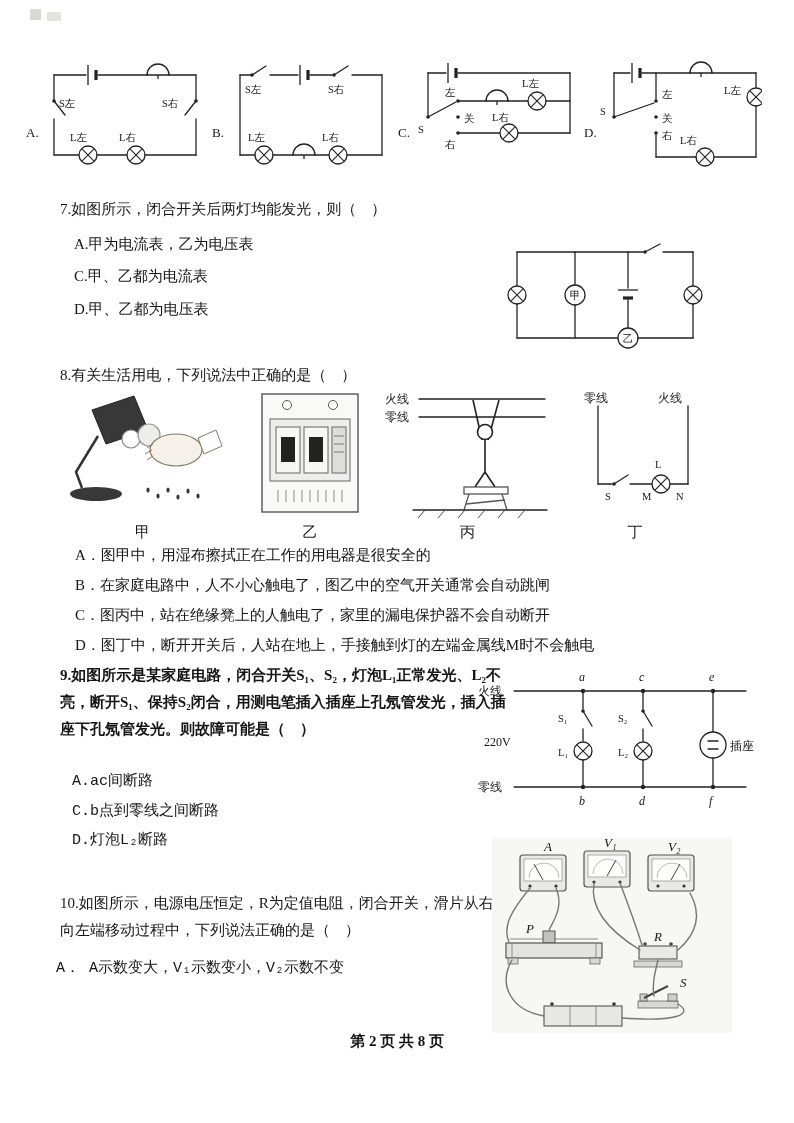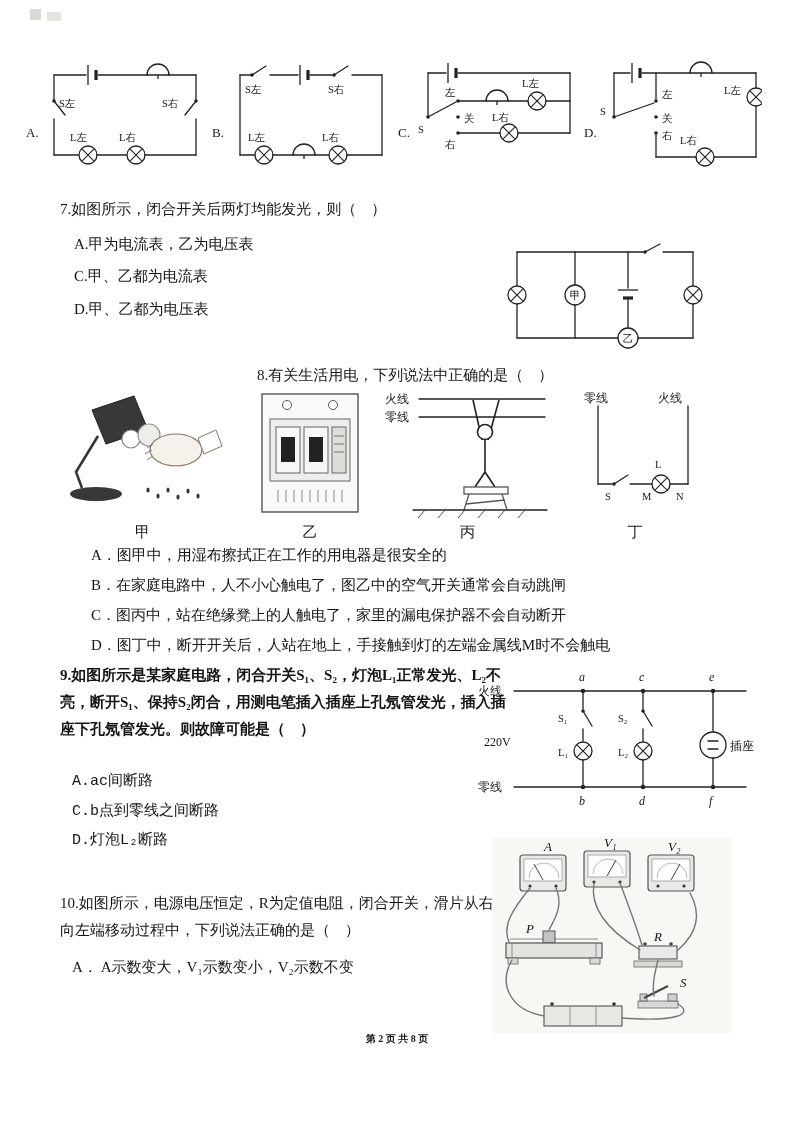--- a/index.html
+++ b/index.html
@@ -2,29 +2,29 @@
 <html><head>
 <meta charset="utf-8">
 <style>
   html,body{margin:0;padding:0;background:#ffffff;}
   .page{position:relative;width:794px;height:1123px;background:#ffffff;
         font-family:"Liberation Serif","DejaVu Serif",serif;color:#151515;overflow:hidden;}
   .abs{position:absolute;}
   .stem{font-size:15px;line-height:27px;}
   .option{font-size:15px;display:flex;align-items:center;}
   .q7-opts .option{height:32.5px;}
-  .q8-opts .option{height:30px;margin-left:16px;}
+  .q8-opts .option{height:30px;}
   .q9-opts .option{height:29.5px;font-family:Liberation Mono, monospace;}
   .q10-opts .option{height:34px;}
   .circuits-row{position:absolute;top:55px;left:26px;width:744px;display:flex;gap:8px;}
   .q8-figs{position:absolute;top:386px;left:50px;width:660px;display:flex;justify-content:space-between;}
   .q8-cell{display:flex;flex-direction:column;align-items:center;}
   .fig-label{font-size:15px;margin-top:3px;text-align:center;}
   .footer{position:absolute;top:1032px;left:0;width:794px;text-align:center;
-          font-size:10px;font-weight:bold;}
+          font-size:15px;font-weight:bold;}
   .wire{stroke:#222;stroke-width:1.3;fill:none;stroke-linecap:round;}
   .pw{fill:none;stroke:#777;stroke-width:1.4;stroke-linecap:round;}
   svg text{font-family:"Liberation Serif","DejaVu Serif",serif;fill:#151515;}
   .lbl{font-size:10.5px;}
   .lbl12{font-size:12px;}
   .lbl-lg{font-size:13px;}
   .it{font-style:italic;}
   .artifact{position:absolute;top:9px;left:30px;width:11px;height:11px;background:#d9d9d6;}
   .artifact2{position:absolute;top:12px;left:47px;width:14px;height:9px;background:#e3e3e0;}
 </style>
@@ -192,21 +192,21 @@
     <line class="wire" x1="133" y1="98" x2="188" y2="98"></line>
     <line class="wire" x1="70" y1="12" x2="70" y2="45"></line>
     <circle cx="70" cy="55" r="10" fill="#fff" stroke="#222" stroke-width="1.3"></circle>
     <text x="70" y="59" text-anchor="middle" class="lbl">甲</text>
     <line class="wire" x1="70" y1="65" x2="70" y2="98"></line>
     <line class="wire" x1="123" y1="12" x2="123" y2="48"></line>
     <use href="#batt" transform="translate(123,50) rotate(90)"></use>
     <line class="wire" x1="123" y1="60" x2="123" y2="88"></line>
   </svg>
 
-  <section class="abs" style="left:60px;top:362px;width:690px;text-align:center;">
+  <section class="abs" style="left:60px;top:362px;width:690px;">
     <div class="stem">8.有关生活用电，下列说法中正确的是（　）</div>
   </section>
 
   <div class="q8-figs">
     <div class="q8-cell">
       <svg width="185" height="134" viewBox="0 0 185 134">
         <path d="M42,24 L84,10 L98,44 L56,58 Z" fill="#383838" stroke="#222" stroke-width="1"></path>
         <circle cx="81" cy="53" r="9" fill="#fff" stroke="#888" stroke-width="1.2"></circle>
         <path d="M48,50 L26,86 L32,102" fill="none" stroke="#333" stroke-width="2.5"></path>
         <ellipse cx="46" cy="108" rx="26" ry="7" fill="#383838"></ellipse>
@@ -437,19 +437,19 @@
       <path class="pw" d="M64,50 C72,68 62,82 57,92"></path>
       <path class="pw" d="M102,45 C98,68 112,90 148,112"></path>
       <path class="pw" d="M128,45 C136,66 144,88 150,107"></path>
       <path class="pw" d="M198,55 C212,80 202,98 186,112"></path>
       <path class="pw" d="M166,122 C162,138 160,148 162,158"></path>
       <path class="pw" d="M20,122 C6,146 18,172 52,178"></path>
       <path class="pw" d="M186,166 C202,176 186,184 130,180"></path>
     </g>
   </svg>
 
-  <div class="abs q10-opts" style="left:72px;top:950px;width:420px;">
+  <div class="abs q10-opts" style="left:56px;top:950px;width:420px;font-family:Liberation Mono, monospace;">
     <div class="option">A． A示数变大，V₁示数变小，V₂示数不变</div>
   </div>
 
   <div class="footer">第 2 页 共 8 页</div>
 
 </div>
 
 </body></html>

